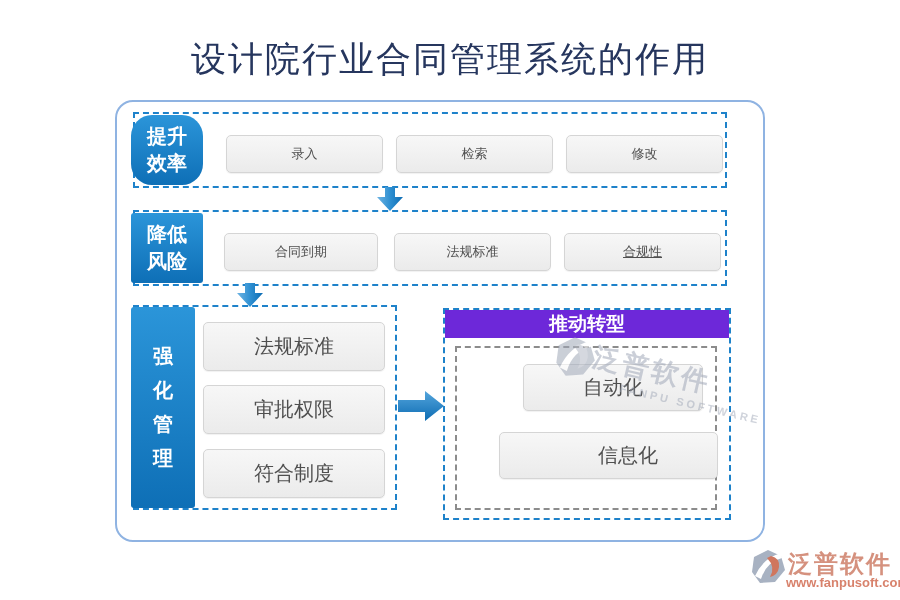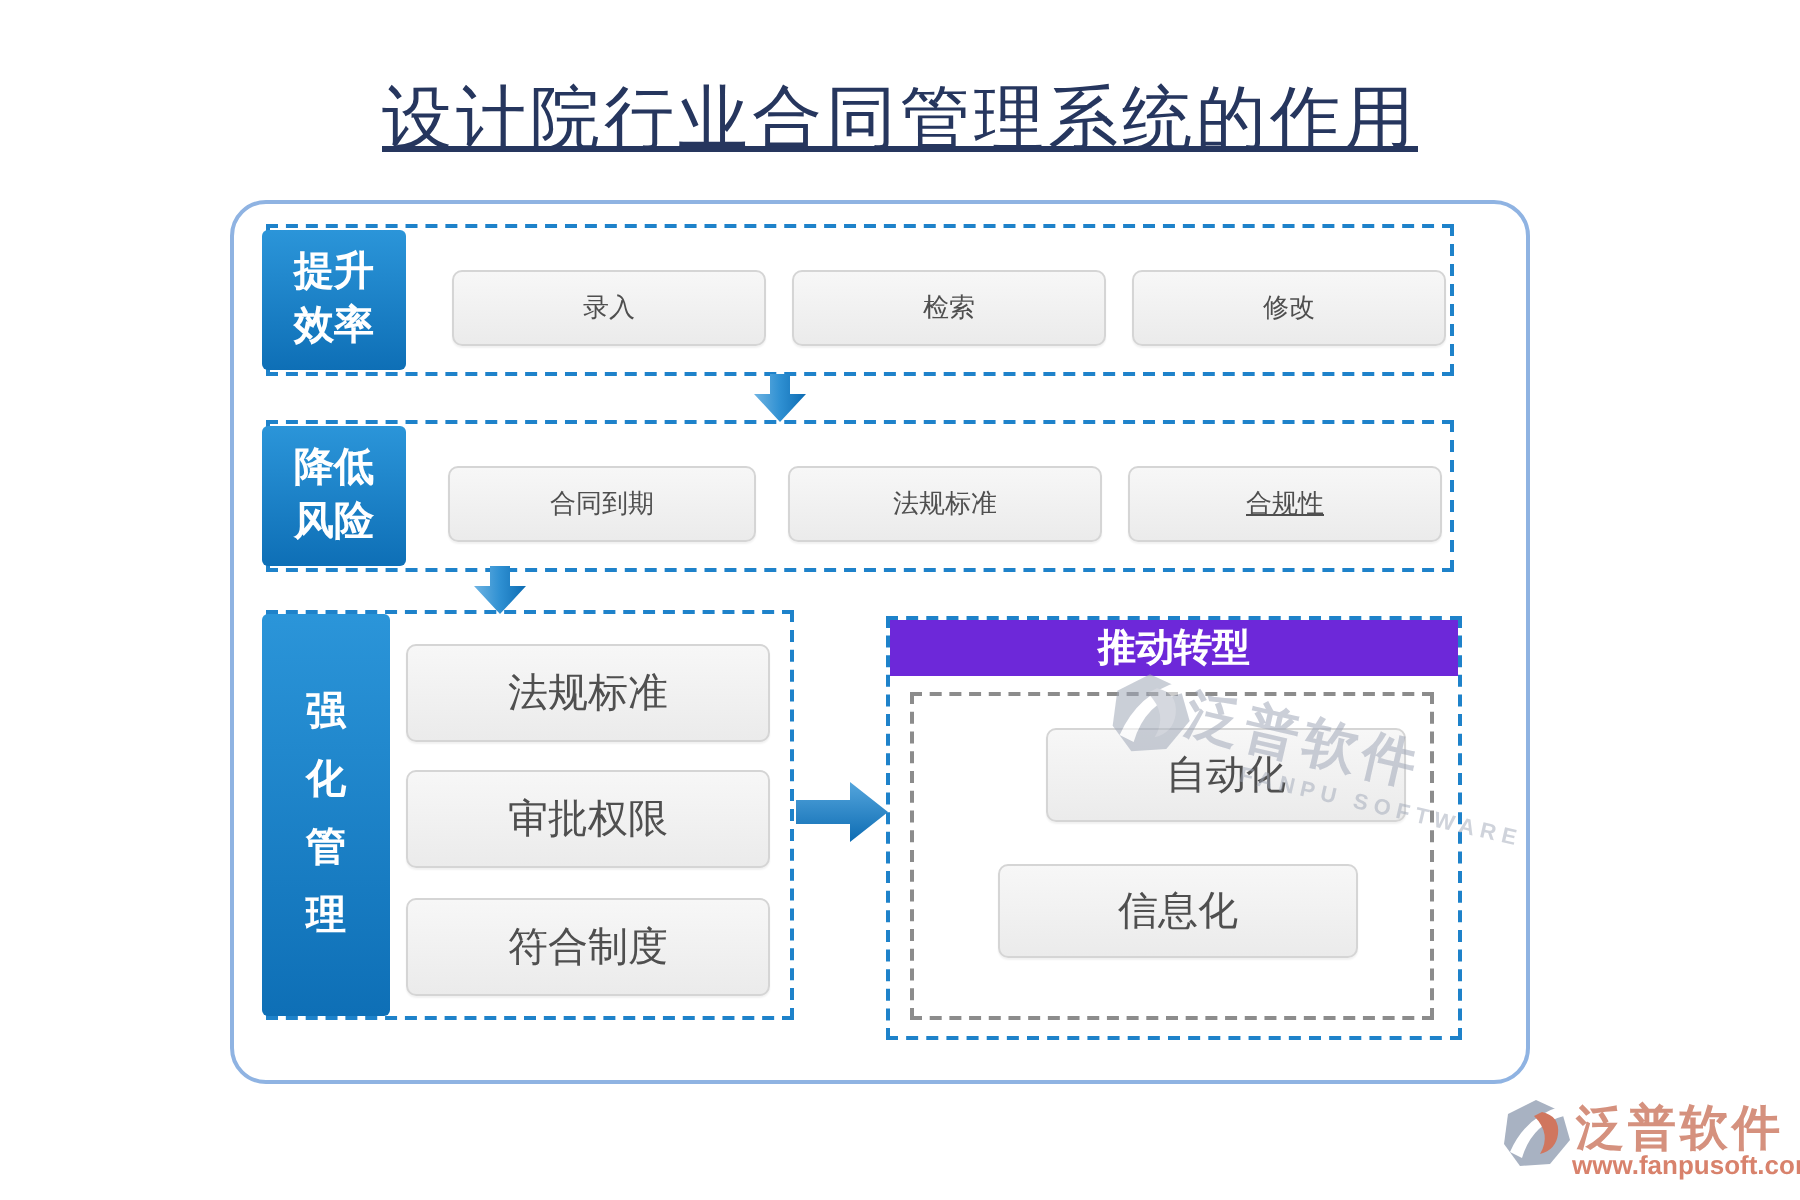--- a/index.html
+++ b/index.html
@@ -3,21 +3,21 @@
 <meta charset="utf-8">
 <style>
   html,body{margin:0;padding:0;}
   body{
     width:900px;height:600px;position:relative;background:#ffffff;overflow:hidden;
     font-family:"Liberation Sans","DejaVu Sans",sans-serif;
   }
   .title{
     position:absolute;left:0;top:36px;width:900px;text-align:center;
     font-family:"Liberation Serif","DejaVu Serif",serif;
-    font-size:35px;color:#26365e;letter-spacing:2px;white-space:nowrap;text-decoration:underline;
+    font-size:35px;color:#26365e;letter-spacing:2px;white-space:nowrap;
   }
   .frame{
     position:absolute;left:115px;top:100px;width:646px;height:438px;
     border:2px solid #8fb3e2;border-radius:18px;background:#ffffff;
   }
   .dashed-blue{
     position:absolute;border:2px dashed #1e82ca;background:#ffffff;box-sizing:border-box;
   }
   .dashed-gray{
     position:absolute;border:2px dashed #8c8c8c;background:transparent;box-sizing:border-box;
@@ -76,21 +76,21 @@
       <stop offset="1" stop-color="#0d6cb3"></stop>
     </linearGradient>
   </defs>
 </svg>
 
 <div class="title">设计院行业合同管理系统的作用</div>
 
 <div class="frame"></div>
 
 <div class="dashed-blue" style="left:133px;top:112px;width:594px;height:76px;"></div>
-<div class="row-label" style="left:131px;top:115px;width:72px;height:70px;">
+<div class="row-label" style="left:131px;top:115px;width:72px;height:70px;border-radius:21px;">
   <span>提升</span>
   <span>效率</span>
 </div>
 <div class="node" style="left:226px;top:135px;width:155px;height:36px;">录入</div>
 <div class="node" style="left:396px;top:135px;width:155px;height:36px;">检索</div>
 <div class="node" style="left:566px;top:135px;width:155px;height:36px;">修改</div>
 
 <svg class="arrow" style="left:377px;top:187px;" width="26" height="24" viewBox="0 0 26 24">
   <polygon points="8,0 18,0 18,10 26,10 13,24 0,10 8,10" fill="url(#arrGrad)"></polygon>
 </svg>
@@ -120,21 +120,21 @@
 <div class="node big" style="left:203px;top:449px;width:180px;height:47px;">符合制度</div>
 
 <svg class="arrow" style="left:398px;top:391px;" width="46" height="30" viewBox="0 0 46 30">
   <polygon points="0,9 27,9 27,0 46,15 27,30 27,21 0,21" fill="url(#arrGradV)"></polygon>
 </svg>
 
 <div class="dashed-blue" style="left:443px;top:308px;width:288px;height:212px;"></div>
 <div class="tg-header" style="left:445px;top:310px;width:284px;height:28px;">推动转型</div>
 <div class="dashed-gray" style="left:455px;top:346px;width:262px;height:164px;"></div>
 <div class="node big" style="left:523px;top:364px;width:178px;height:45px;text-align:right;">自动化</div>
-<div class="node big" style="left:499px;top:432px;width:178px;height:45px;">信息化</div>
+<div class="node big" style="left:499px;top:432px;width:178px;height:45px;padding-left:39px;">信息化</div>
 
 <div class="watermark">
   <svg class="wm-logo" width="46" height="42" viewBox="0 0 36 36">
     <path d="M18 1 L31 7 L35 21 L25 33 L10 34 L2 23 L4 8 Z" fill="#a0a8b8"></path>
     <path d="M5 27 Q13 9 31 4 L32 9 Q16 13 11 30 Z" fill="#ffffff"></path>
     <path d="M21 7 Q30 9 29 18 Q28 26 20 28 Q26 18 17 9 Z" fill="#b4bac6"></path>
   </svg>
   <span class="wm-text">泛普软件</span>
   <span class="wm-sub">FANPU SOFTWARE</span>
 </div>

